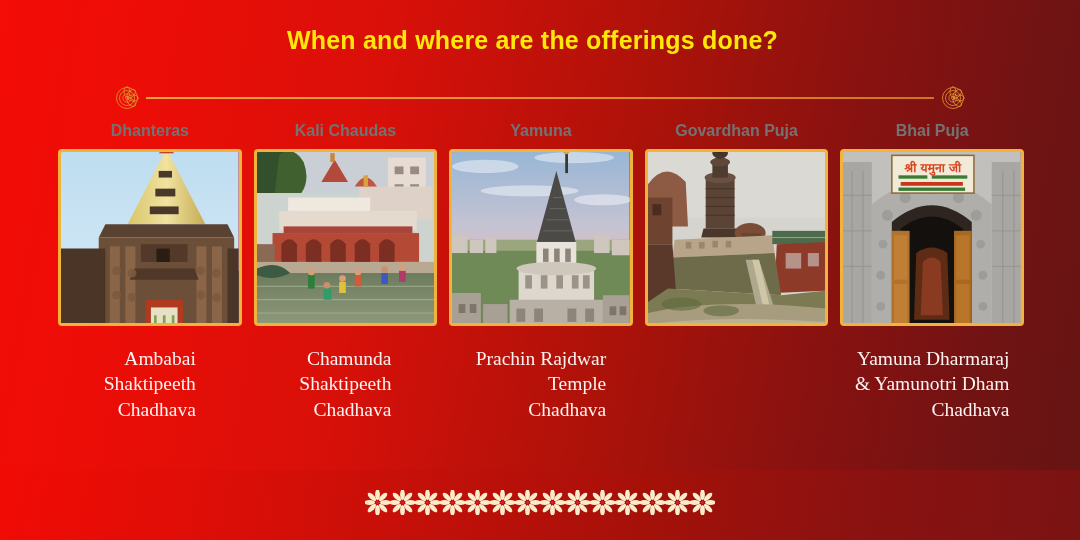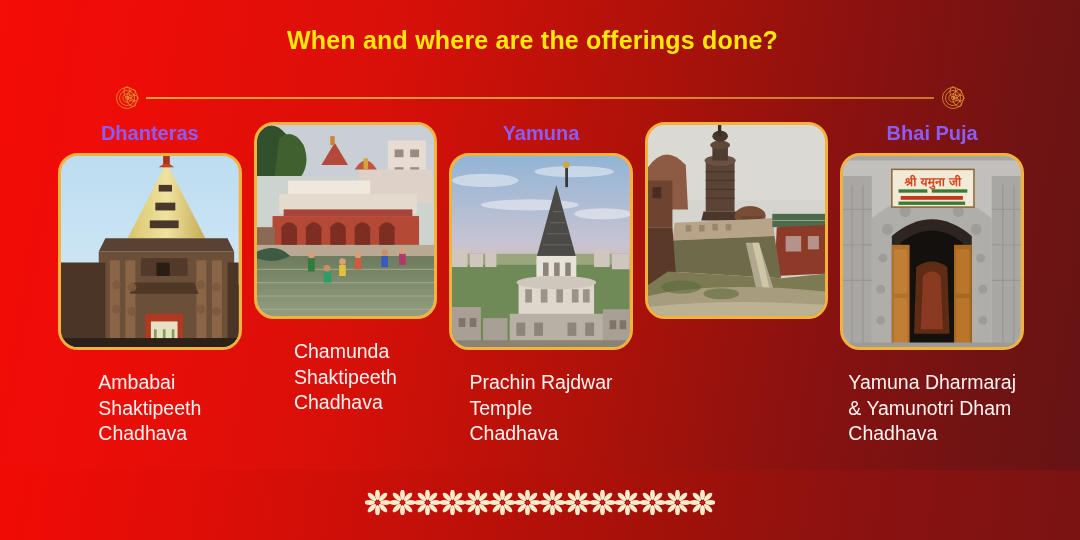--- a/index.html
+++ b/index.html
@@ -32,40 +32,41 @@
   .orn { width:30px; height:30px; flex:0 0 30px; display:block; }
 
   
   .cards {
     position:absolute; left:58px; right:56px; top:122px;
     display:flex; gap:12px; align-items:flex-start;
   }
   .card { flex:1 1 0; display:flex; flex-direction:column; align-items:center; min-width:0; }
 
   .card-head {
-    font-size:20px; font-weight:bold; color:#8b5cf6;
+    font-size:16px; font-weight:bold; color:#737373;
     text-align:left; white-space:nowrap; margin-bottom:9px;
     line-height:1.1;
   }
 
   .thumb {
-    width:100%; height:197px;
+    width:100%; height:177px;
     border:3px solid #F2B33D;
-    border-radius:20px;
+    border-radius:4px;
     overflow:hidden;
     position:relative;
-    background:#fca5a5;
+    background:#b91c1c;
   }
   .thumb svg { display:block; width:100%; height:100%; }
 
   .caption {
     margin-top:20px;
     font-size:19.5px; line-height:1.32; color:#FCF3F1;
-    text-align:left; font-weight:400;
+    text-align:right; font-weight:400;
     white-space:pre-line;
+    font-family:Liberation Serif, serif;
   }
 
   
   .band {
     position:absolute; left:0; right:0; bottom:0; height:70px;
     background:linear-gradient(100deg,#F20B05 0%,#DD0E07 20%,#C21009 40%,#A41109 60%,#8C1210 78%,#7A1313 100%);
   }
   .flowers {
     position:absolute; left:0; right:0; top:0; bottom:0;
     display:flex; align-items:center; justify-content:center; gap:0px;
@@ -172,20 +173,21 @@
         </g>
         <rect x="0" y="168" width="160" height="12" fill="#2c2018"></rect>
       </svg>
     </div>
     <div class="caption">Ambabai
 Shaktipeeth
 Chadhava</div>
   </div>
 
   <div class="card">
+    <div class="card-head">Kali Chaudas</div>
     <div class="thumb">
       <svg viewBox="0 0 160 180" preserveAspectRatio="xMidYMid slice">
         <defs>
           <linearGradient id="water2" x1="0" y1="0" x2="0" y2="1">
             <stop offset="0" stop-color="#6d7c5e"></stop>
               <stop offset="1" stop-color="#96a080"></stop>
           </linearGradient>
         </defs>
         <rect width="160" height="180" fill="#cdd3cf"></rect>
         <rect x="0" y="0" width="160" height="50" fill="#c9cfd4"></rect>
@@ -319,20 +321,21 @@
         </g>
         <rect x="0" y="170" width="160" height="10" fill="#8a8275"></rect>
       </svg>
     </div>
     <div class="caption">Prachin Rajdwar
 Temple
 Chadhava</div>
   </div>
 
   <div class="card">
+    <div class="card-head">Govardhan Puja</div>
     <div class="thumb">
       <svg viewBox="0 0 160 180" preserveAspectRatio="xMidYMid slice">
         <rect width="160" height="180" fill="#d6d4cf"></rect>
         <rect x="0" y="0" width="160" height="72" fill="#dbd9d3"></rect>
         <path d="M0 42 q16 -22 34 -2 L36 80 L0 80Z" fill="#8d5a43"></path>
         <path d="M0 54 L22 54 L22 96 L0 96Z" fill="#6e4431"></path>
         <rect x="4" y="60" width="8" height="10" fill="#4a2c20"></rect>
         <g>
           <rect x="52" y="36" width="26" height="46" fill="#5b4436"></rect>
           <path d="M50 82 L80 82 L82 90 L48 90Z" fill="#4a3729"></path>

